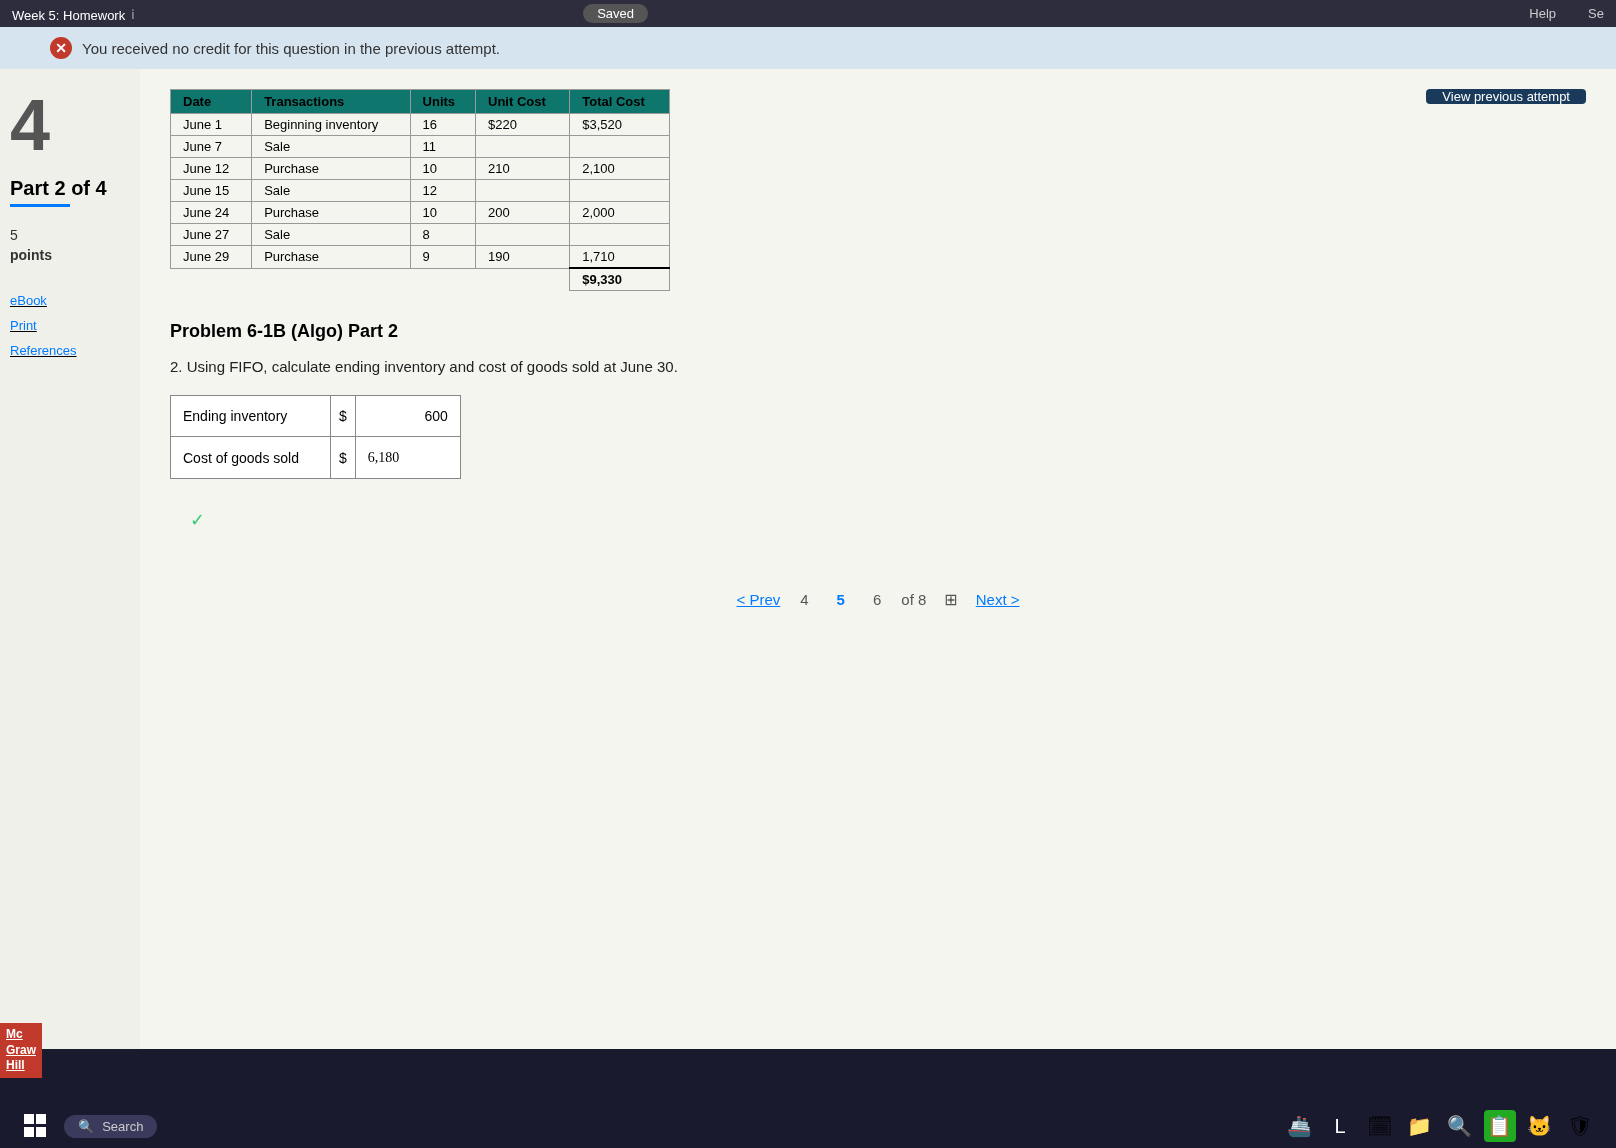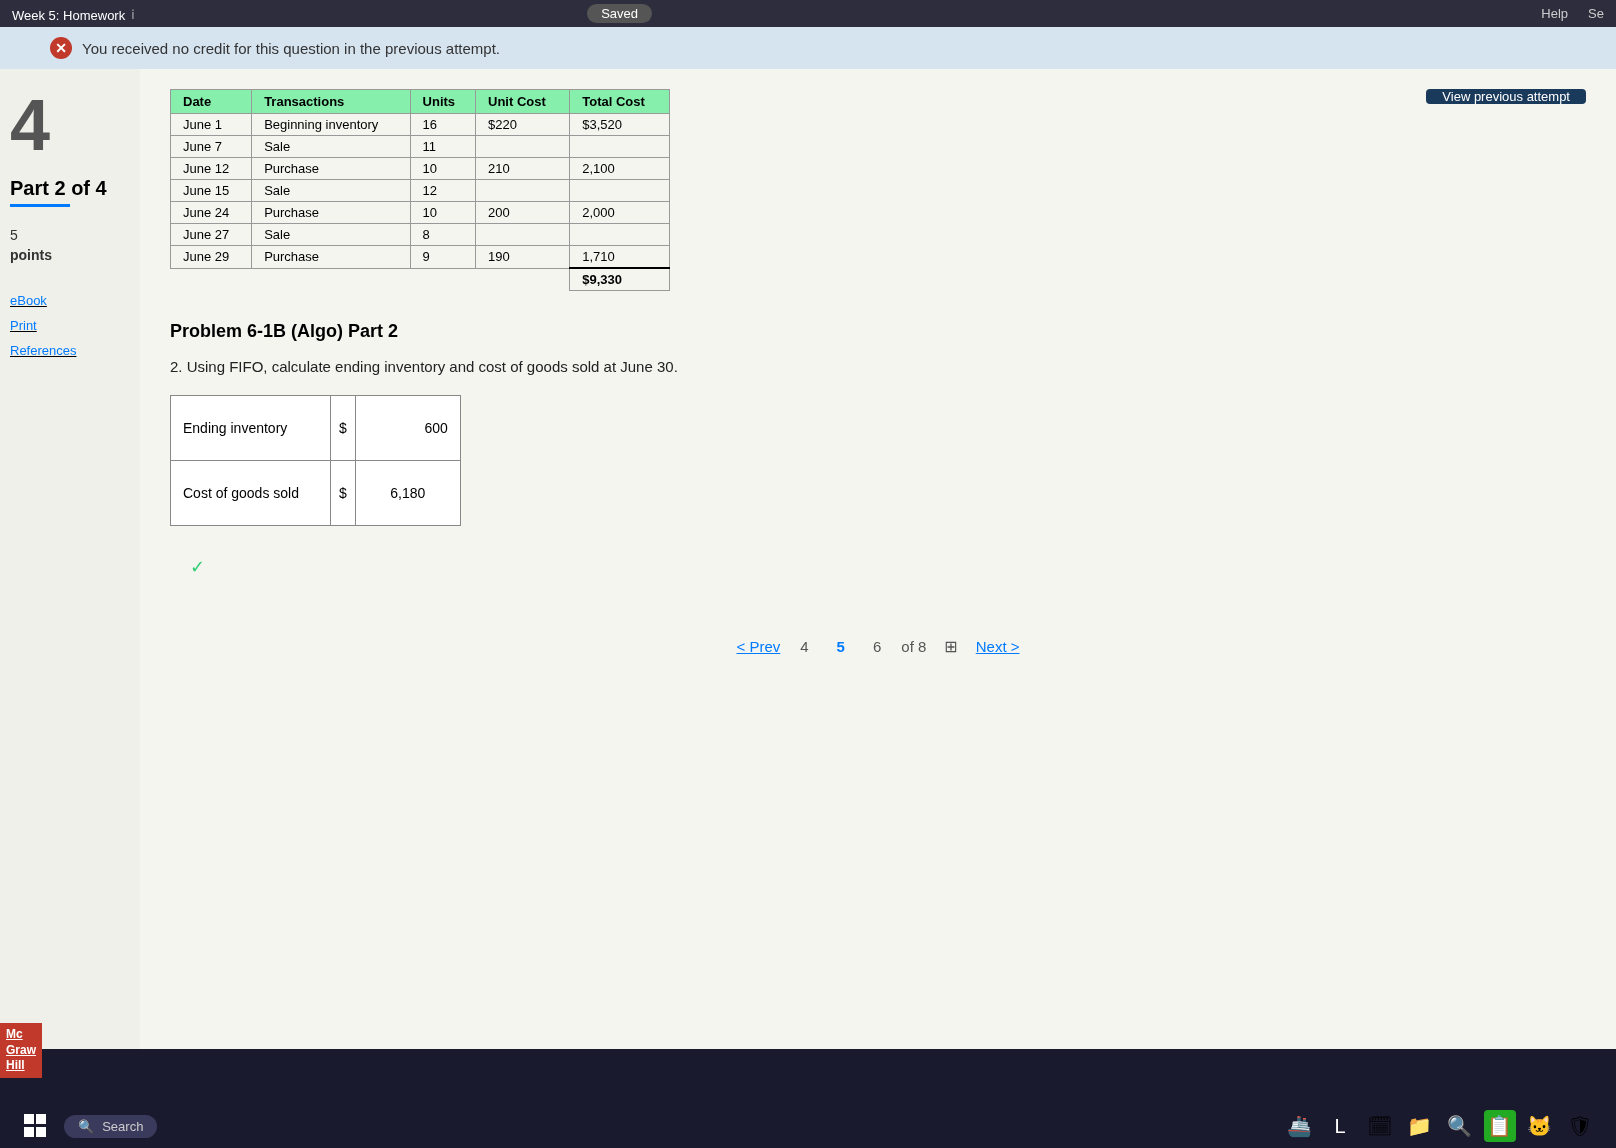--- a/index.html
+++ b/index.html
@@ -31,21 +31,21 @@
       margin: 0 auto;
       background: #555;
       border-radius: 12px;
       padding: 2px 14px;
       font-size: 13px;
       color: #fff;
     }
     .top-bar-right {
       display: flex;
       align-items: center;
-      gap: 20px;
+      gap: 32px;
       margin-left: auto;
     }
 
     
     .notice-bar {
       background: #d6e4f0;
       display: flex;
       align-items: center;
       gap: 10px;
       padding: 10px 50px;
@@ -155,21 +155,21 @@
     .transaction-table {
       border-collapse: collapse;
       font-size: 13px;
       margin-bottom: 30px;
       min-width: 500px;
     }
     .transaction-table th {
       border: 1px solid #999;
       padding: 4px 12px;
       text-align: left;
-      background: #86efac;
+      background: #0f766e;
       font-weight: bold;
     }
     .transaction-table td {
       border: 1px solid #999;
       padding: 3px 12px;
     }
     .transaction-table .total-row td {
       border-top: 2px solid #000;
       font-weight: bold;
     }
@@ -190,21 +190,21 @@
     }
 
     
     .answer-table {
       border-collapse: collapse;
       font-size: 14px;
       margin-bottom: 30px;
     }
     .answer-table td {
       border: 1px solid #888;
-      padding: 24px 12px;
+      padding: 12px 12px;
     }
     .answer-table .label-cell {
       background: #fff;
       min-width: 160px;
     }
     .answer-table .dollar-cell {
       background: #fff;
       padding: 6px 8px;
       border-right: 0;
     }
@@ -442,21 +442,21 @@
           <td class="label-cell">Ending inventory</td>
           <td class="dollar-cell">$</td>
           <td class="value-cell">
             <input type="text" value="600" style="border: none; outline: none; text-align: right; width: 80px; font-size: 14px; background: transparent;">
           </td>
         </tr>
         <tr>
           <td class="label-cell">Cost of goods sold</td>
           <td class="dollar-cell">$</td>
           <td class="value-cell">
-            <input type="text" value="6,180" style="border: none; outline: none; text-align: center; width: 80px; font-size: 14px; background: transparent;">
+            <input type="text" value="6,180" style="border: none; outline: none; text-align: left; width: 80px; font-size: 14px; background: transparent; font-family: Liberation Serif, serif;">
           </td>
         </tr>
       </tbody>
     </table>
 
     
     <span class="checkmark">✓</span>
 
     
     <div class="bottom-nav">

